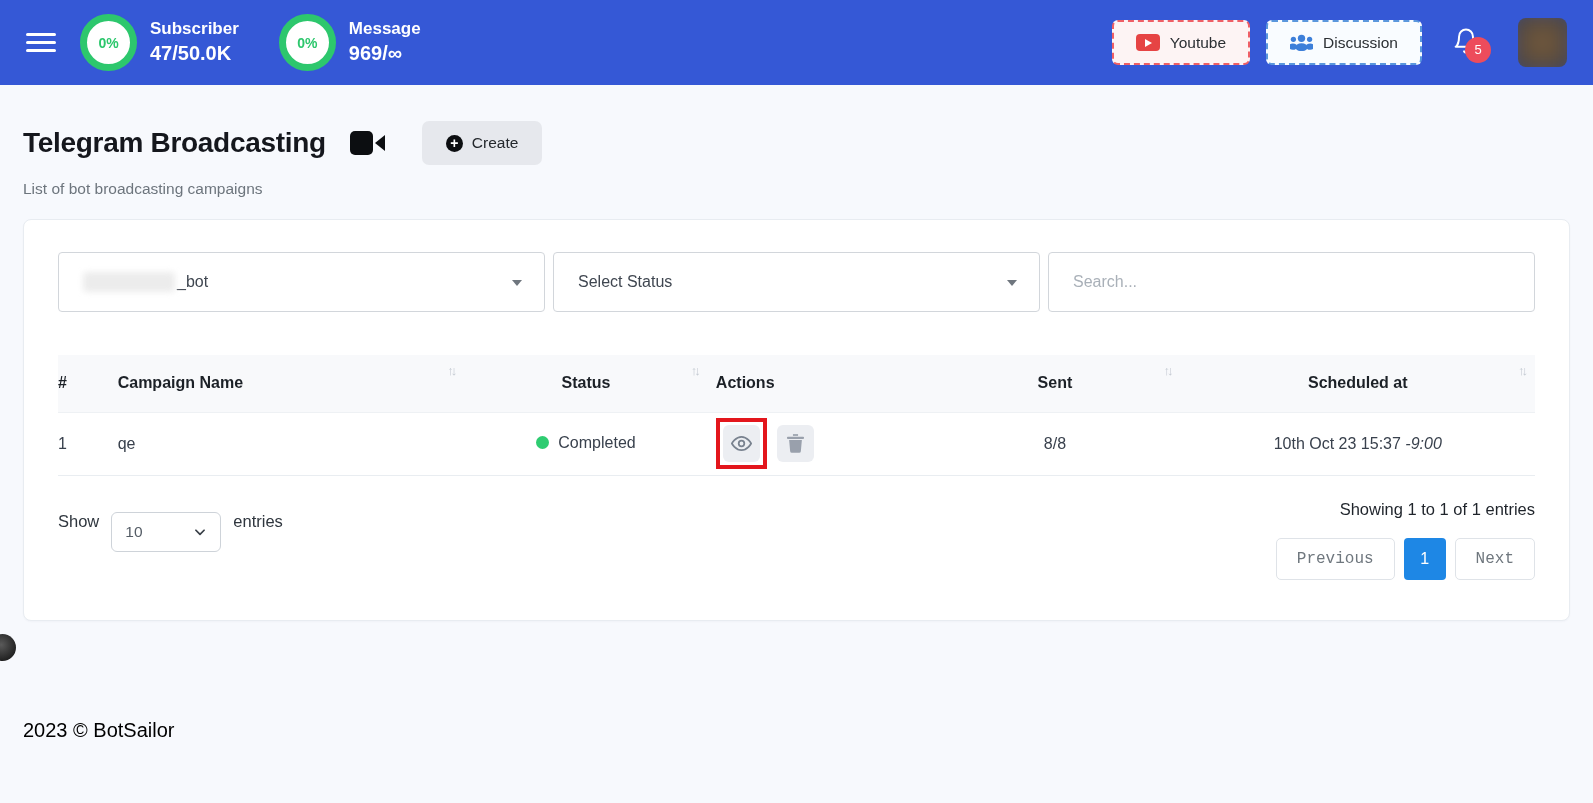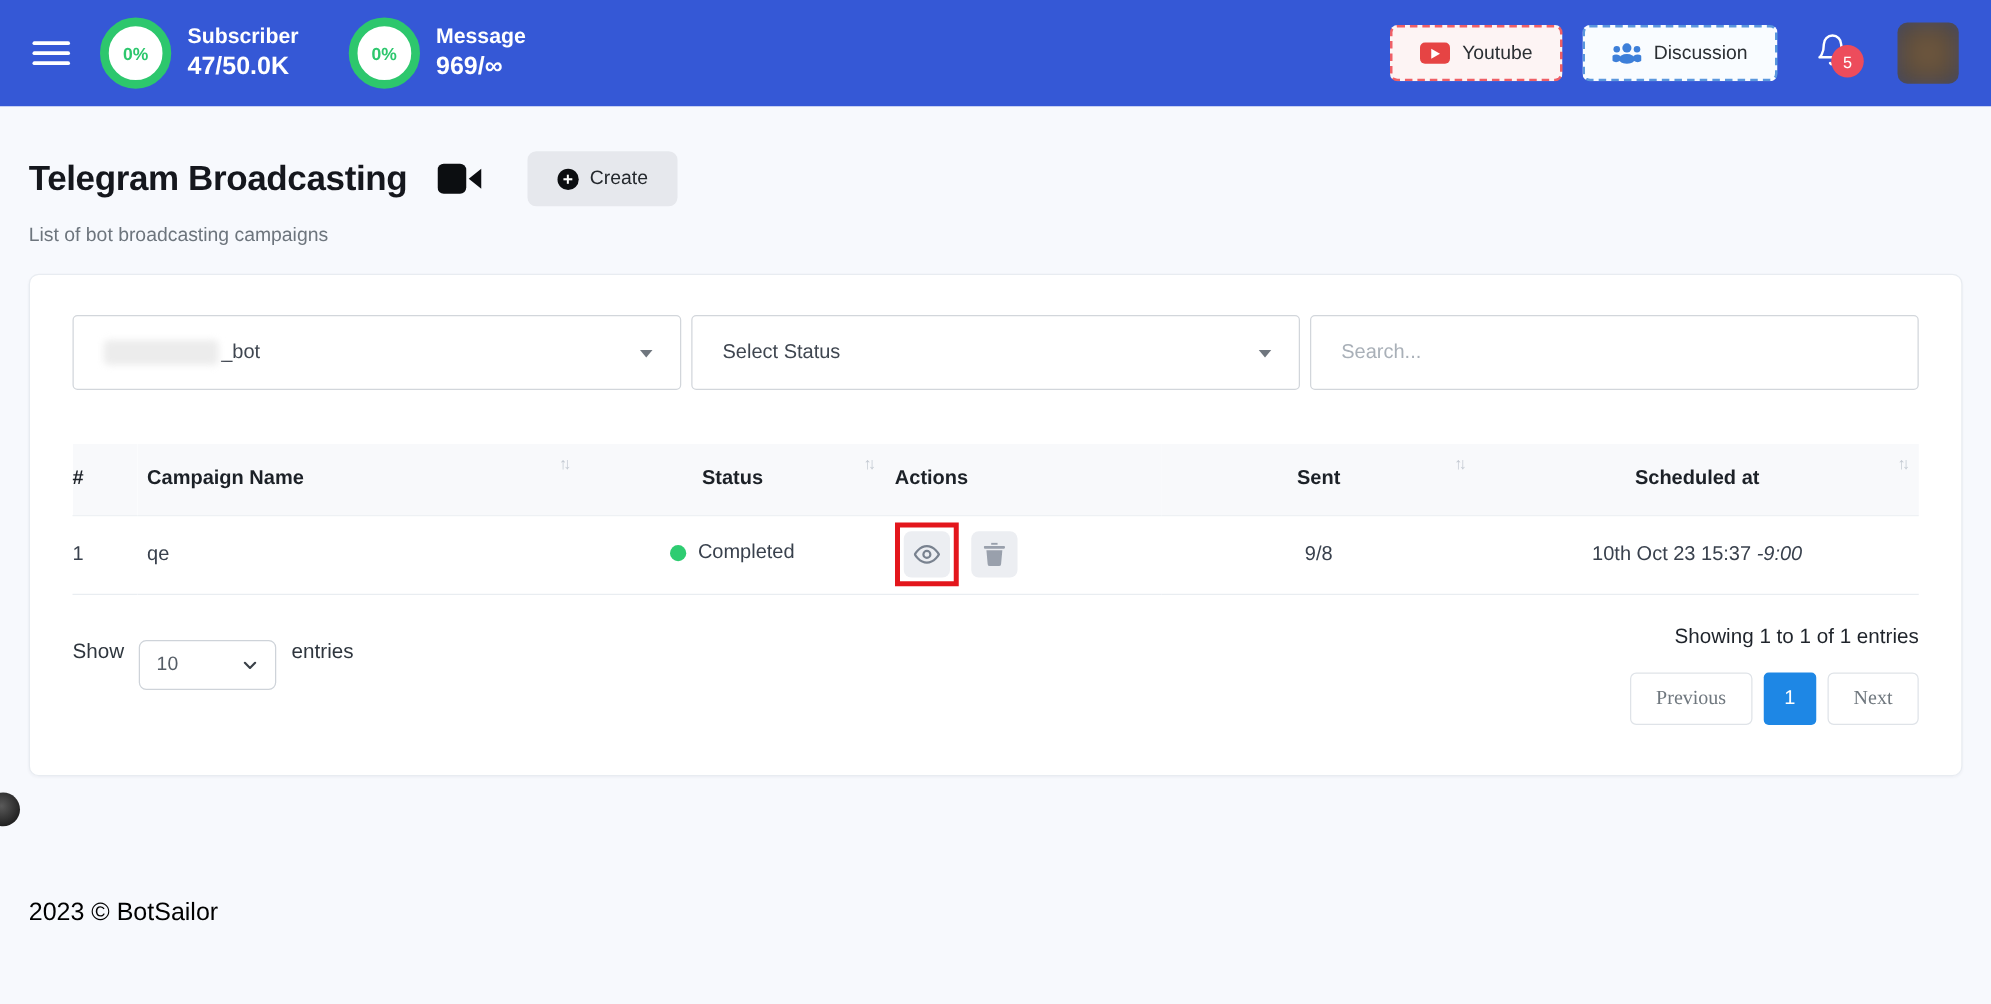--- a/index.html
+++ b/index.html
@@ -81,21 +81,21 @@
 
   
   .tfoot { display:flex; justify-content:space-between; margin-top:24px; }
   .show-group { display:flex; align-items:flex-start; gap:12px; font-size:16.5px; color:#2f363e; padding-top:12px; }
   .page-size { width:110px; height:40px; border:1px solid #ced3d9; border-radius:6px; padding:12px 13px;
                display:flex; align-items:center; justify-content:space-between; color:#555d66; font-size:15.5px; cursor:pointer; background:#fff; }
   .right-col { display:flex; flex-direction:column; align-items:flex-end; gap:19px; }
   .showing { font-size:16.5px; color:#1f242b; }
   .pagination { display:flex; gap:9px; }
   .pg-btn { height:42px; border:1px solid #dfe3e8; background:#fff; border-radius:5px; color:#6f777e;
-            font-size:16px; padding:0 20px; cursor:pointer; font-family:Liberation Serif, serif; }
+            font-size:16px; padding:0 20px; cursor:pointer; font-family:Liberation Mono, monospace; }
   .pg-active { width:42px; height:42px; background:#1e87e5; color:#fff; border:none; border-radius:4px;
                font-size:16px; display:flex; align-items:center; justify-content:center; cursor:pointer; }
 
   .copyright { margin-top:98px; font-size:20px; color:#000000; }
   .edge-widget { position:absolute; left:-11px; top:634px; width:27px; height:27px; border-radius:50%;
                  background:radial-gradient(circle at 45% 40%, #5a5a5a, #1f1f1f 75%); cursor:pointer; }
 </style>
 </head>
 <body>
 
@@ -232,21 +232,21 @@
               </span>
               <button class="icon-btn">
                 <svg width="17" height="19" viewBox="0 0 20 22" fill="#99a0ac">
                   <path d="M7 0h6v2H7z"></path>
                   <rect x="0" y="3" width="20" height="2.6" rx="1"></rect>
                   <path d="M2.5 7h15l-1.2 13.2a2 2 0 0 1-2 1.8H5.7a2 2 0 0 1-2-1.8z"></path>
                 </svg>
               </button>
             </div>
           </td>
-          <td class="cell-sent">9/8</td>
+          <td class="cell-sent">8/8</td>
           <td class="cell-sched">
             <span>10th Oct 23 15:37</span>
             <span class="sched-offset">-9:00</span>
           </td>
         </tr>
       </tbody>
     </table>
 
     <div class="tfoot">
       <div class="show-group">

